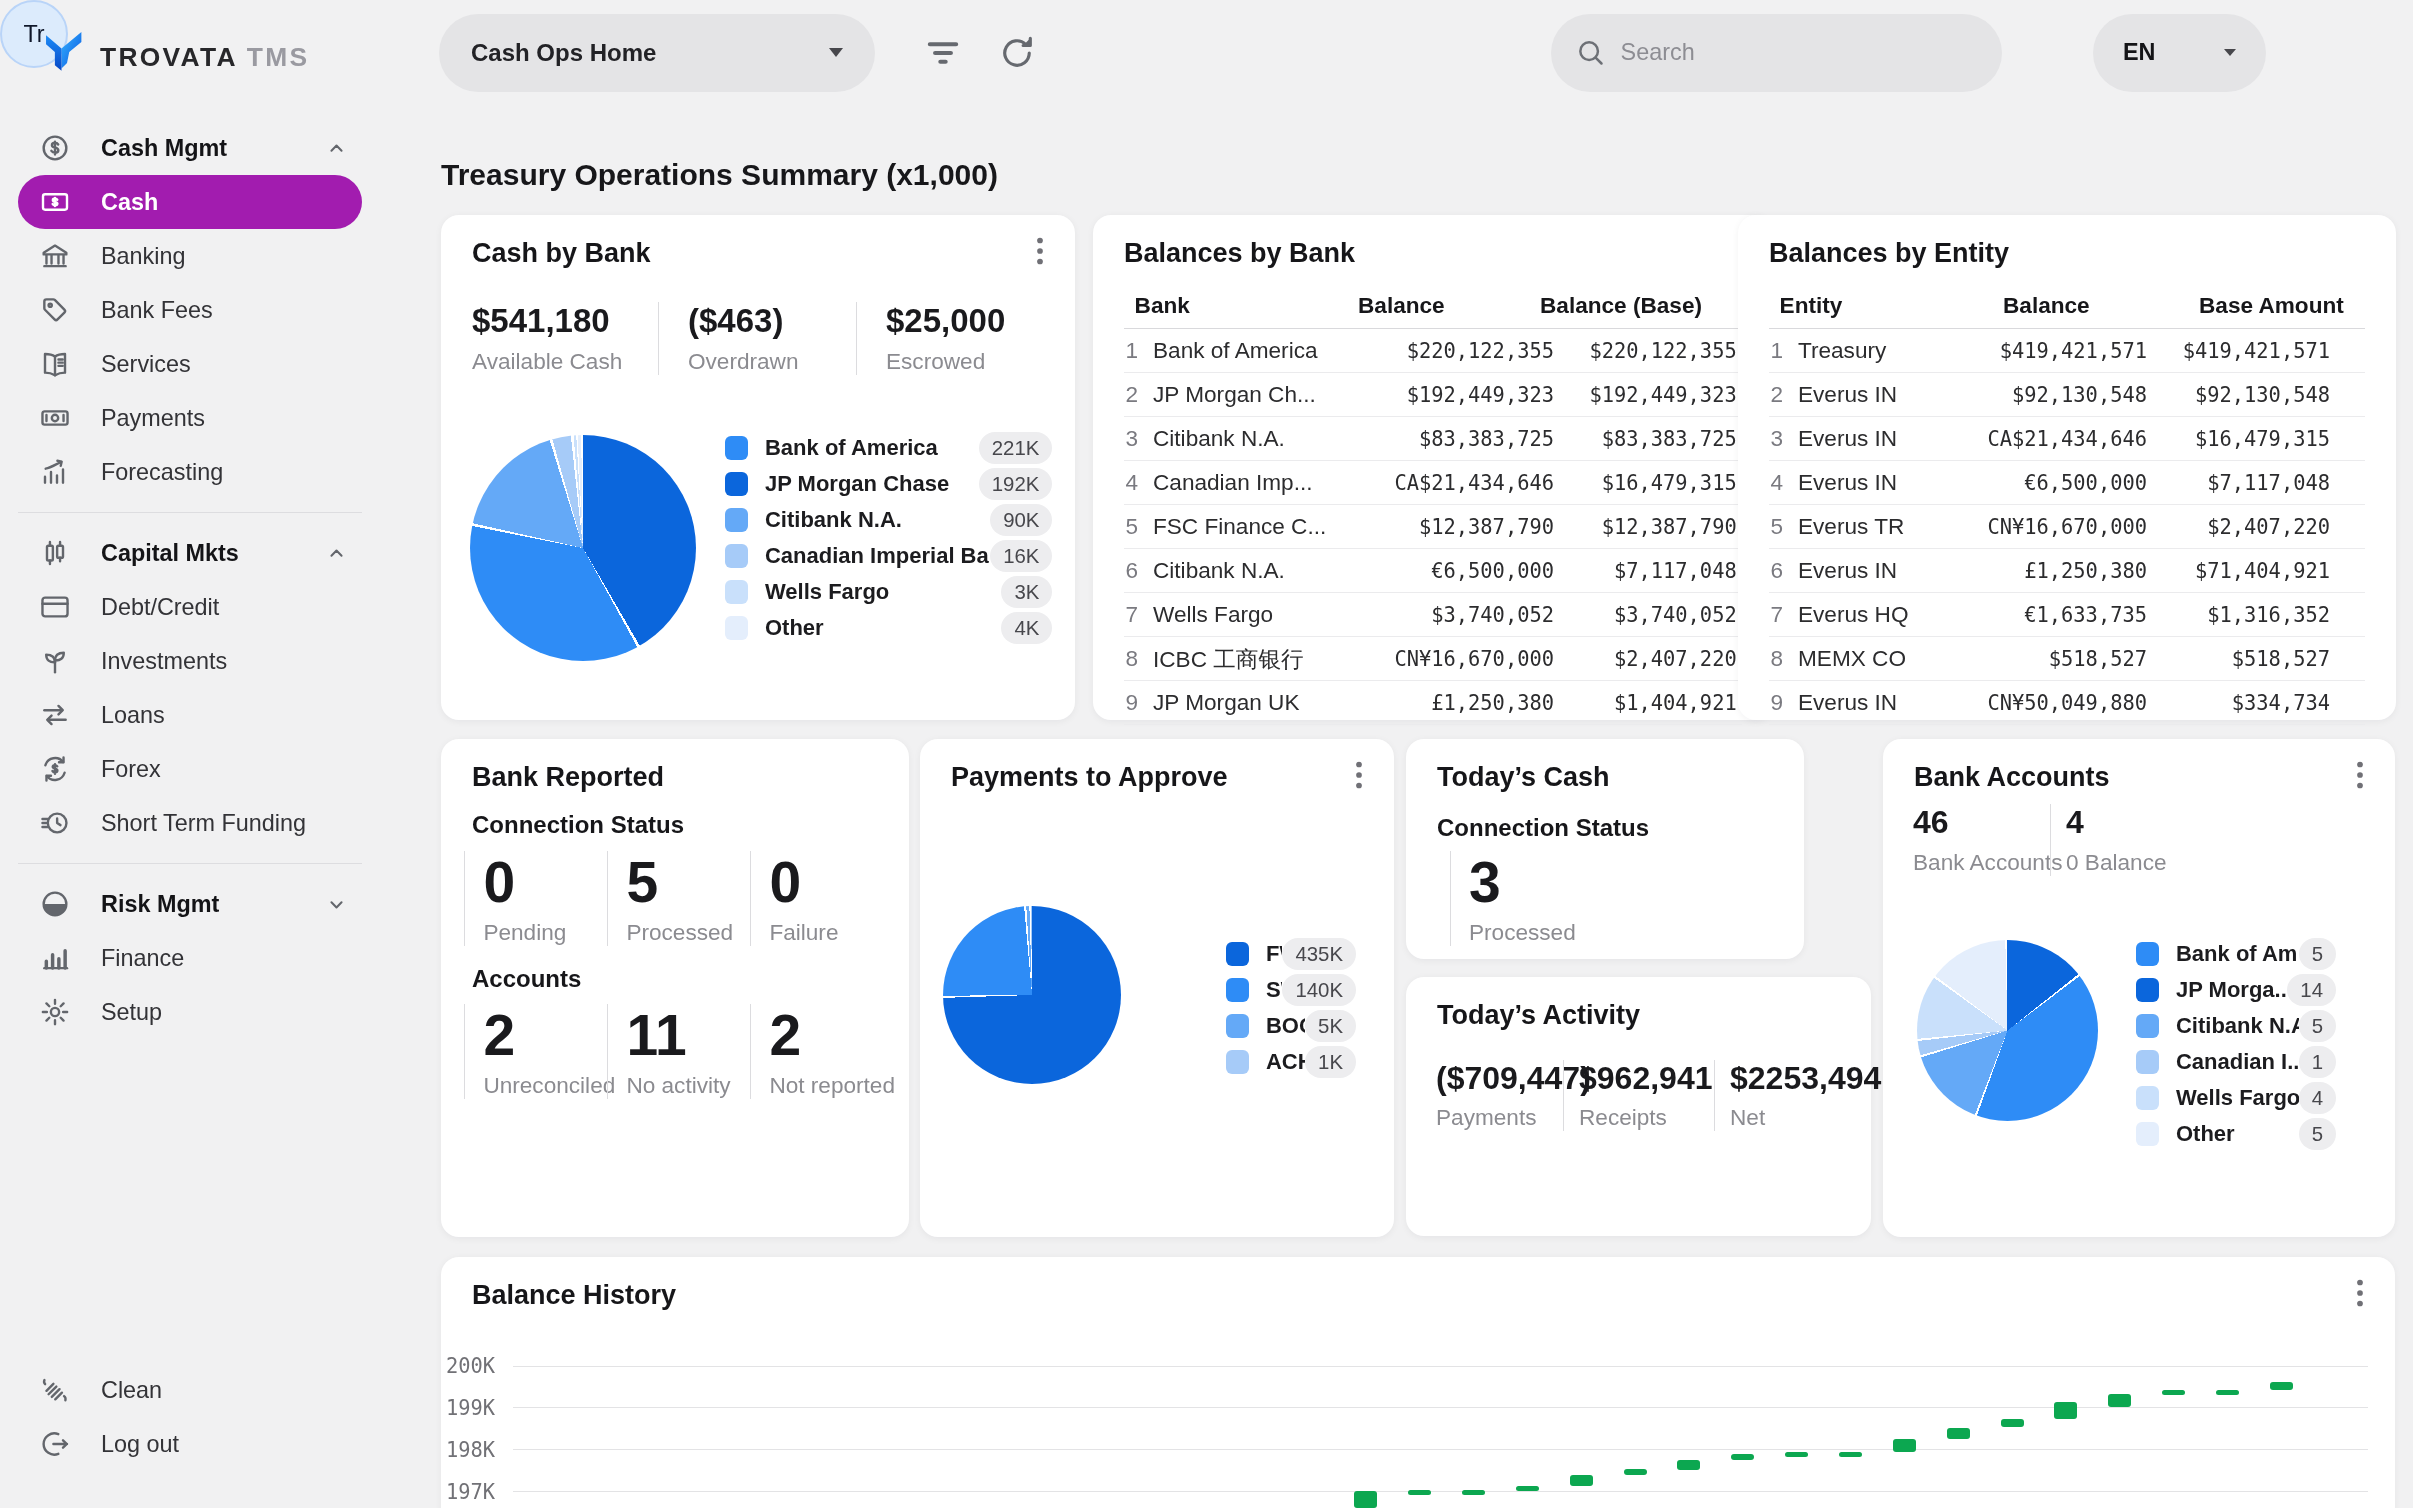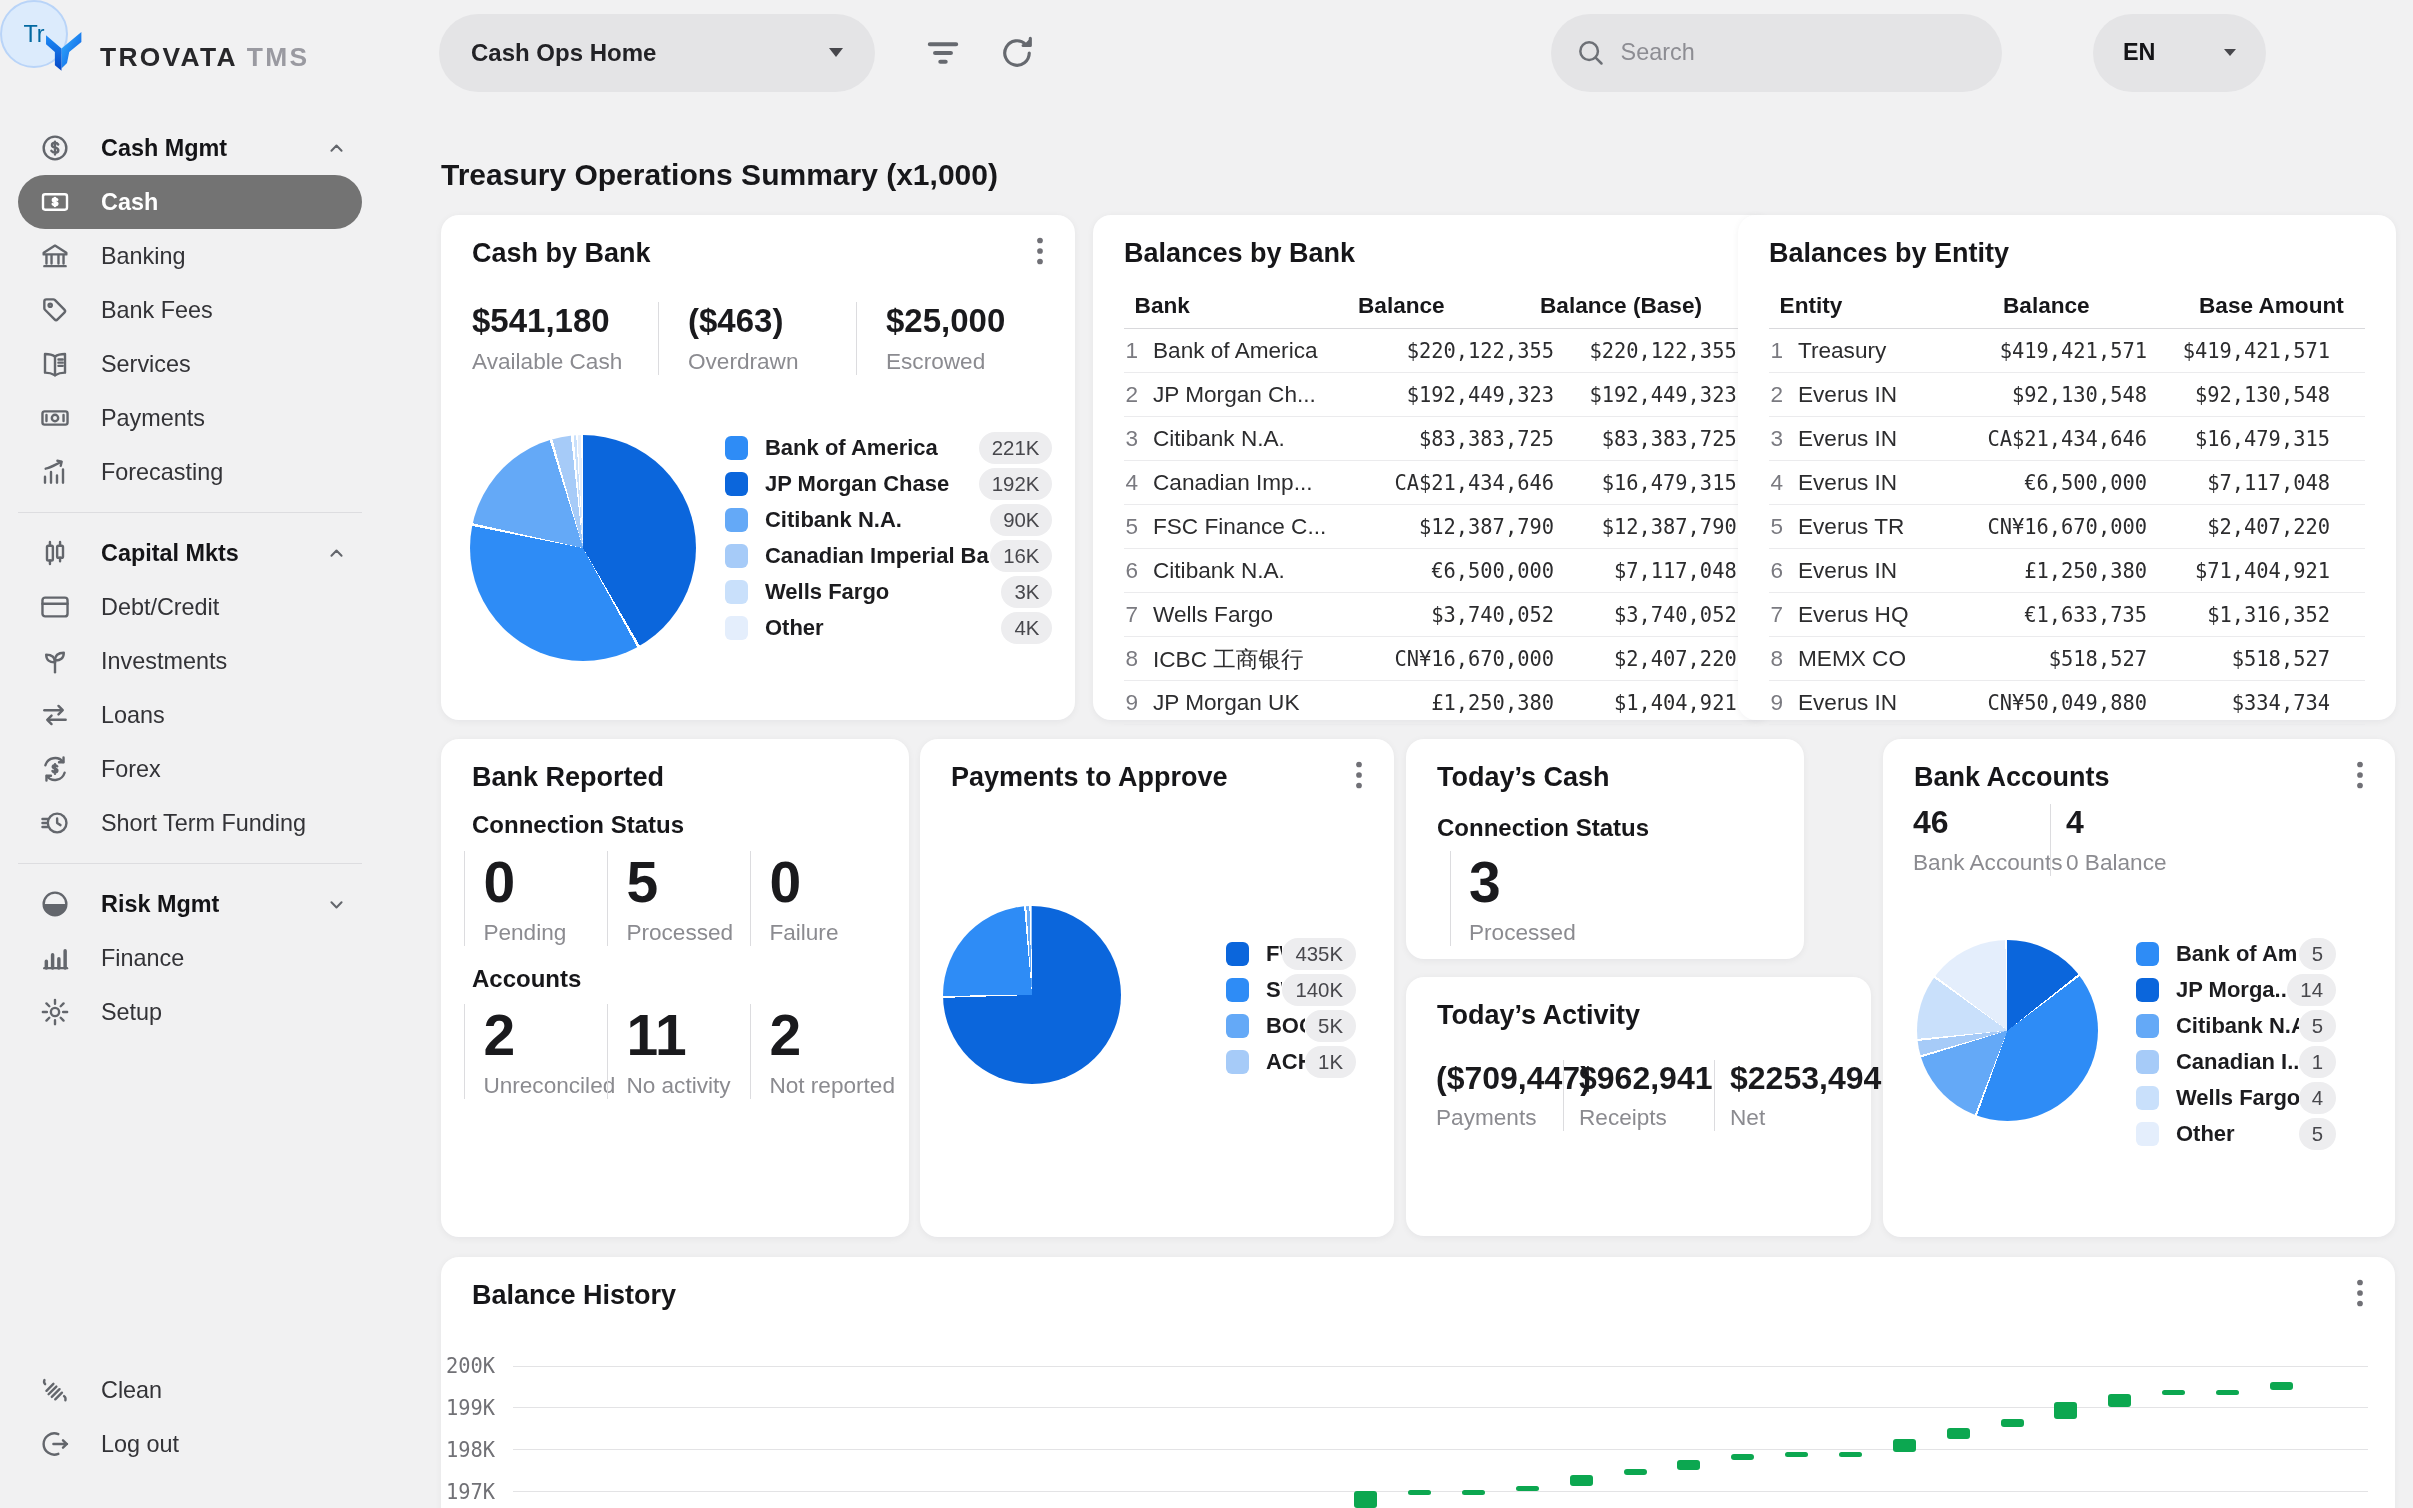--- a/index.html
+++ b/index.html
@@ -18,31 +18,31 @@
   #filter-btn{left:922px;top:32px;width:42px;height:42px;color:#66696f}
   #refresh-btn{left:996px;top:32px;width:42px;height:42px;color:#66696f}
   #filter-btn .ic,#refresh-btn .ic,#search .ic{width:42px;height:42px}
   #search{left:1551px;top:13.6px;width:451px;padding:0 22.6px;gap:12px}
   #search .ic{width:33px;height:33px;color:#6d7076}
   #search input{border:none;outline:none;background:transparent;font-size:23.4px;color:#000000;flex:1;font-family:"Liberation Sans",sans-serif}
   #search input::placeholder{color:#8d8d93}
   #lang{left:2093px;top:13.6px;width:173px;padding:0 30px;justify-content:space-between;cursor:pointer}
   #lang .lbl{font-size:23.4px;font-weight:700;color:#141417}
   #avatar{left:2309px;top:12px;width:68px;height:68px;border-radius:50%;background:#dcebfc;border:2.3px solid #b9d4f8;
-          box-sizing:border-box;display:flex;align-items:center;justify-content:center;font-size:23.4px;color:#0369a1;cursor:pointer}
+          box-sizing:border-box;display:flex;align-items:center;justify-content:center;font-size:23.4px;color:#0f172a;cursor:pointer}
   
   #sidebar{left:0;top:121px;width:377px}
   #sidebar-footer{left:0;top:1363px;width:377px}
   .sb-row{position:relative;height:54px;display:flex;align-items:center;cursor:pointer}
   .sb-row .ic{position:absolute;left:39px;width:32px;height:32px;color:#63666c}
   .sb-label{position:absolute;left:101px;font-size:23.4px;color:#333337;white-space:nowrap}
   .sb-head .sb-label{font-weight:700;color:#141417}
   .sb-chev{position:absolute;right:27px;color:#5c5f64}
   .sb-chev .ic{position:static;width:27px;height:27px}
-  .sb-item.active{background:#737373;border-radius:29px;margin:0 15px 0 18px}
+  .sb-item.active{background:#a21caf;border-radius:29px;margin:0 15px 0 18px}
   .sb-item.active .ic{left:21px;color:#fff}
   .sb-item.active .sb-label{left:83px;color:#fff;font-weight:700}
   .sb-divider{height:27px;position:relative}
   .sb-divider:after{content:"";position:absolute;left:18px;right:15px;top:13px;border-top:1.5px solid #dddde0}
   
   #page-title{left:441px;top:138px;font-size:30px;font-weight:700;color:#17171a}
   .card{position:absolute;background:#fff;border-radius:18px;box-shadow:0 1.5px 7.5px rgba(25,25,35,.05)}
   .card-title{position:absolute;left:31px;top:22.6px;font-size:27px;font-weight:700;color:#161619;white-space:nowrap}
   .kebab{position:absolute;right:16.6px;top:18px;width:36px;height:36px;color:#707076;cursor:pointer}
   .kebab .ic{width:36px;height:36px}

